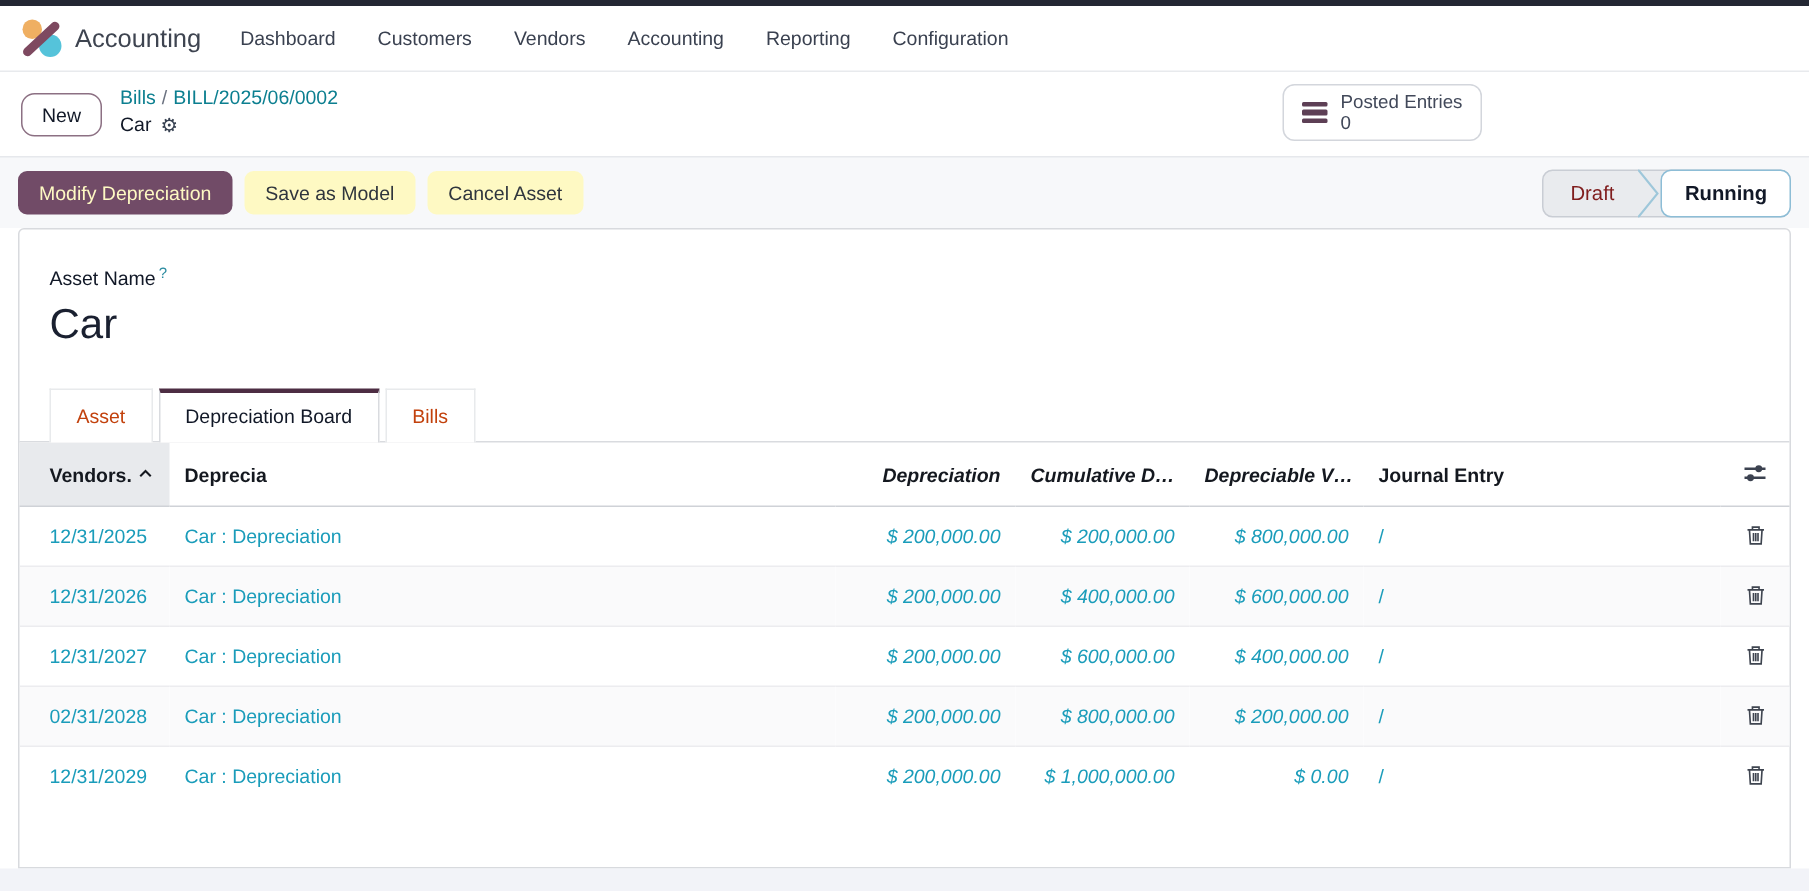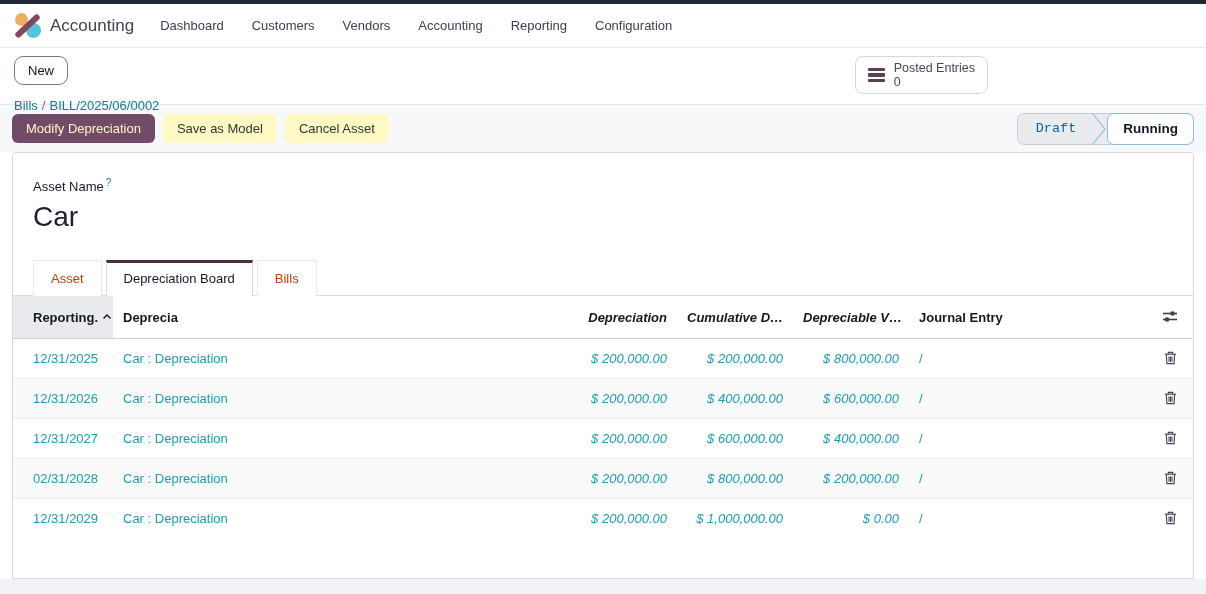--- a/index.html
+++ b/index.html
@@ -14,21 +14,21 @@
   .logo { width:27px; height:25px; position:relative; flex:0 0 auto; }
   .logo .dot-orange { position:absolute; left:1px; top:0; width:13px; height:13px; border-radius:50%; background:#efaf62; }
   .logo .dot-cyan { position:absolute; right:0; bottom:0; width:15px; height:15px; border-radius:50%; background:#55c3da; }
   .logo .slash { position:absolute; left:-2px; top:10px; width:31px; height:6px; border-radius:3px; background:#7e4960; transform:rotate(-43deg); }
   .brand { font-size:17px; color:#3e4450; margin-left:9px; font-weight:500; }
   .nav-menu { display:flex; gap:28px; margin-left:26px; }
   .nav-item { color:#3a4150; font-size:13px; cursor:pointer; }
 
   
   .control-panel { display:flex; justify-content:space-between; align-items:flex-start; padding:8px 12px 6px 14px; height:56px; background:#fff; }
-  .cp-left { display:flex; align-items:flex-start; gap:12px;flex-direction:column; }
+  .cp-left { display:flex; align-items:flex-end; gap:12px; }
   .btn-new { background:#fff; border:1px solid #8c7083; border-radius:9px; padding:6px 13px; font-size:13px; color:#111827; cursor:pointer; font-family:inherit; }
   .breadcrumbs { line-height:16px; padding-top:1px; }
   .bc-line1 { font-size:13px; }
   .bc-link { color:#0c7f90; cursor:pointer; text-decoration:none; }
   .bc-sep { color:#6b7280; margin:0 4px; }
   .bc-line2 { font-size:13px; color:#111827; margin-top:2px; display:flex; align-items:center; gap:6px; }
   .gear { font-size:13px; color:#374151; cursor:pointer; line-height:1; }
   .stat-button { display:flex; align-items:center; gap:9px; border:1px solid #d3d6dc; border-radius:8px; background:#fff;
     padding:4px 12px; margin-right:206px; cursor:pointer; min-height:32px; }
   .hamburger { display:flex; flex-direction:column; gap:2px; }
@@ -37,21 +37,21 @@
   .stat-label { font-size:12.5px; color:#42495a; }
   .stat-value { font-size:12.5px; color:#42495a; }
 
   
   .status-band { height:48px; background:#f7f8fa; border-top:1px solid #e6e8ec; display:flex; justify-content:space-between; align-items:center; padding:0 12px; }
   .action-buttons { display:flex; gap:8px; }
   .btn { border:none; border-radius:6px; padding:7px 14px; font-size:13px; cursor:pointer; font-family:inherit; }
   .btn-primary { background:#714b67; color:#fef9c3; }
   .btn-secondary { background:#fef9c3; color:#2f353d; }
   .statusbar { display:flex; align-items:stretch; height:32px; border:1px solid #c9cdd4; border-radius:7px; background:#e9ebee; }
-  .status-draft { display:flex; align-items:center; padding:0 16px 0 18px; color:#0369a1; font-size:13.5px; cursor:pointer;font-family:Liberation Mono, monospace; }
+  .status-draft { display:flex; align-items:center; padding:0 16px 0 18px; color:#7f1d1d; font-size:13.5px; cursor:pointer; }
   .status-arrow { display:block; height:32px; margin:-1px 0; }
   .status-running { display:flex; align-items:center; padding:0 15px; background:#fff; border:1px solid #8dbdd6; border-radius:7px; margin:-1px -1px -1px 0;
     font-weight:700; color:#111827; font-size:13.5px; cursor:pointer; }
 
   
   .sheet { margin:0 12px; background:#fff; border:1px solid #d8dade; border-radius:4px 4px 0 0; height:427px; }
   .asset-block { padding:24px 20px 0 20px; }
   .field-label { font-size:13px; color:#111827; font-weight:500; }
   .help-sup { color:#2a8ba0; font-size:10px; vertical-align:super; margin-left:2px; cursor:pointer; }
   .asset-name { font-size:28px; color:#1a2030; margin-top:7px; font-weight:400; }
@@ -160,21 +160,21 @@
   <div class="tabs">
     <span class="tab">Asset</span>
     <span class="tab active">Depreciation Board</span>
     <span class="tab">Bills</span>
   </div>
 
   <table>
     <thead>
       <tr>
         <th class="col-date sorted">
-          <span>Reporting.</span><svg class="sort-caret" width="10" height="9" viewBox="0 0 10 9">
+          <span>Vendors.</span><svg class="sort-caret" width="10" height="9" viewBox="0 0 10 9">
               <path d="M1.5 6.5 L5 3 L8.5 6.5" stroke="#14181f" stroke-width="1.4" fill="none"></path>
             </svg>
         </th>
         <th>Deprecia</th>
         <th class="col-dep num">Depreciation</th>
         <th class="col-cum num">Cumulative D…</th>
         <th class="col-depr num">Depreciable V…</th>
         <th class="col-journal">Journal Entry</th>
         <th class="col-actions" style="text-align:center;">
           <button class="icon-btn">

